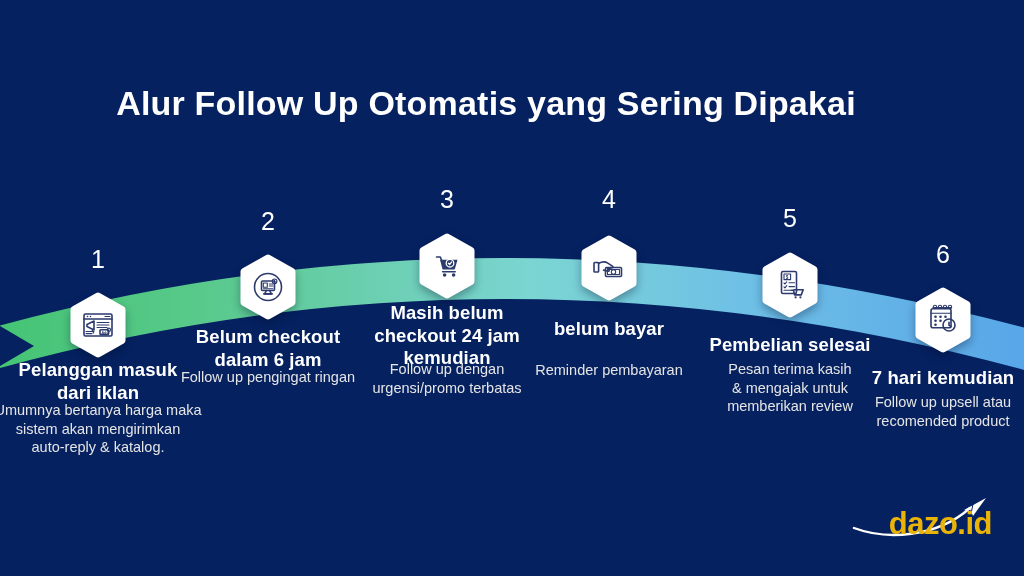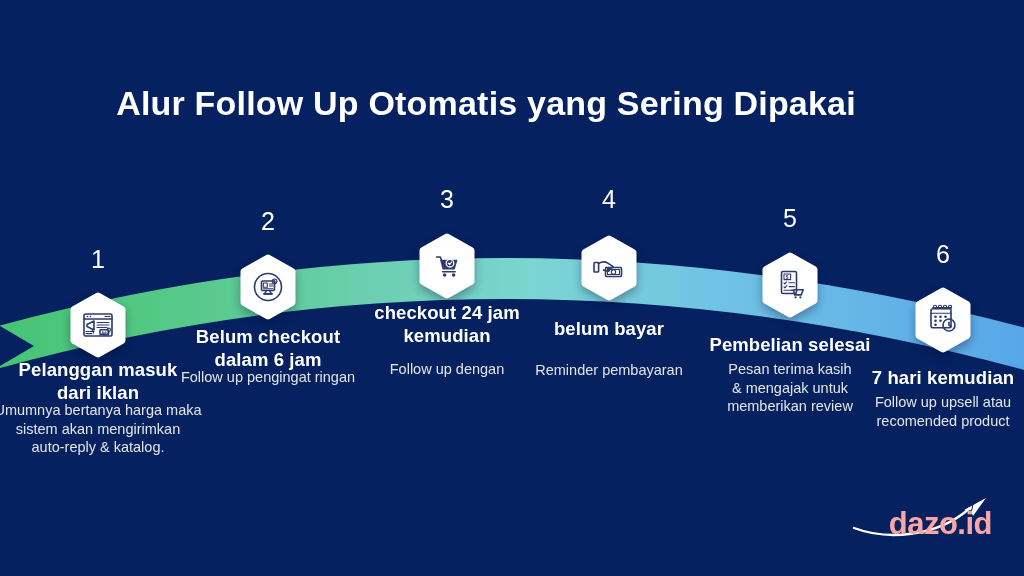--- a/index.html
+++ b/index.html
@@ -53,21 +53,21 @@
   .icon-stroke{stroke:#2c3a6d;stroke-width:1.6;fill:none;stroke-linecap:round;stroke-linejoin:round;}
   .icon-fill{fill:#2c3a6d;stroke:none;}
   .icon-thin{stroke:#2c3a6d;stroke-width:1.1;fill:none;stroke-linecap:round;stroke-linejoin:round;}
 
   .logo{
     position:absolute;right:32px;bottom:30px;z-index:3;
     width:140px;height:54px;
   }
   .logo .logo-text{
     position:absolute;right:0;bottom:4px;
-    color:#fca5a5;font-size:31px;font-weight:800;letter-spacing:-0.5px;
+    color:#eab308;font-size:31px;font-weight:800;letter-spacing:-0.5px;
     z-index:2;
   }
   .logo .logo-swoosh{position:absolute;left:0;top:0;z-index:1;}
 </style>
 </head>
 <body>
 
 <div class="stage">
 
   <div class="main-title">Alur Follow Up Otomatis yang Sering Dipakai</div>
@@ -155,25 +155,27 @@
           <path class="icon-fill" d="M11,11.8 h17.5 l-2.8,9.6 H13.6 z"></path>
           <circle cx="21" cy="15.2" r="3.8" fill="#2c3a6d" stroke="#ffffff" stroke-width="1.3"></circle>
           <path d="M19.3,15.2 l1.3,1.3 2.1,-2.6" stroke="#ffffff" stroke-width="1.2" fill="none" stroke-linecap="round" stroke-linejoin="round"></path>
           <path class="icon-stroke" d="M13.6,23.8 h12.6"></path>
           <circle class="icon-fill" cx="15.6" cy="27" r="1.8"></circle>
           <circle class="icon-fill" cx="24.6" cy="27" r="1.8"></circle>
         </g>
       </svg>
     </div>
     <div class="stitle">
+      <div>Masih belum</div>
       <div>checkout 24 jam</div>
       <div>kemudian</div>
     </div>
     <div class="sdesc">
       <div>Follow up dengan</div>
+      <div>urgensi/promo terbatas</div>
     </div>
   </div>
 
   <div class="step s4">
     <div class="num">4</div>
     <div class="hex">
       <svg width="58" height="66" viewBox="0 0 58 66">
         <polygon points="29,4 53,17.5 53,48.5 29,62 5,48.5 5,17.5" fill="#ffffff" stroke="#ffffff" stroke-width="7" stroke-linejoin="round"></polygon>
         <g transform="translate(11,15)">
           <rect class="icon-stroke" x="3" y="12.5" width="4.6" height="9.5" rx="0.8"></rect>

